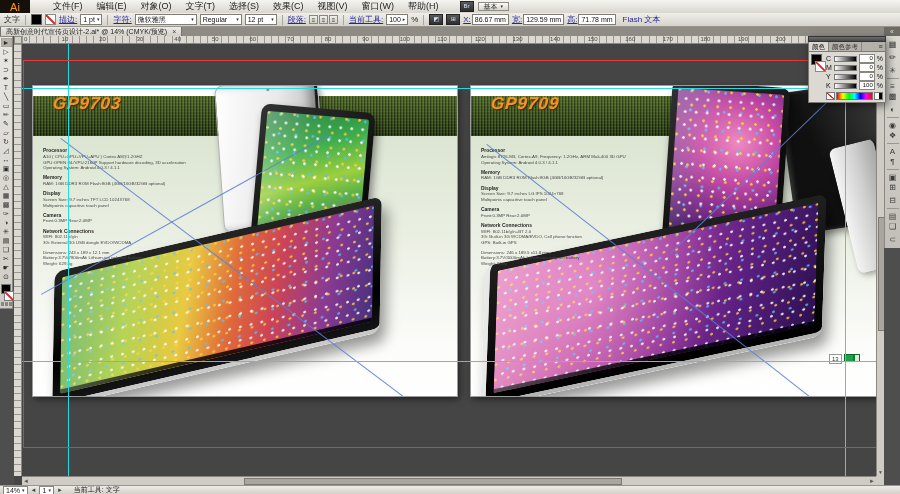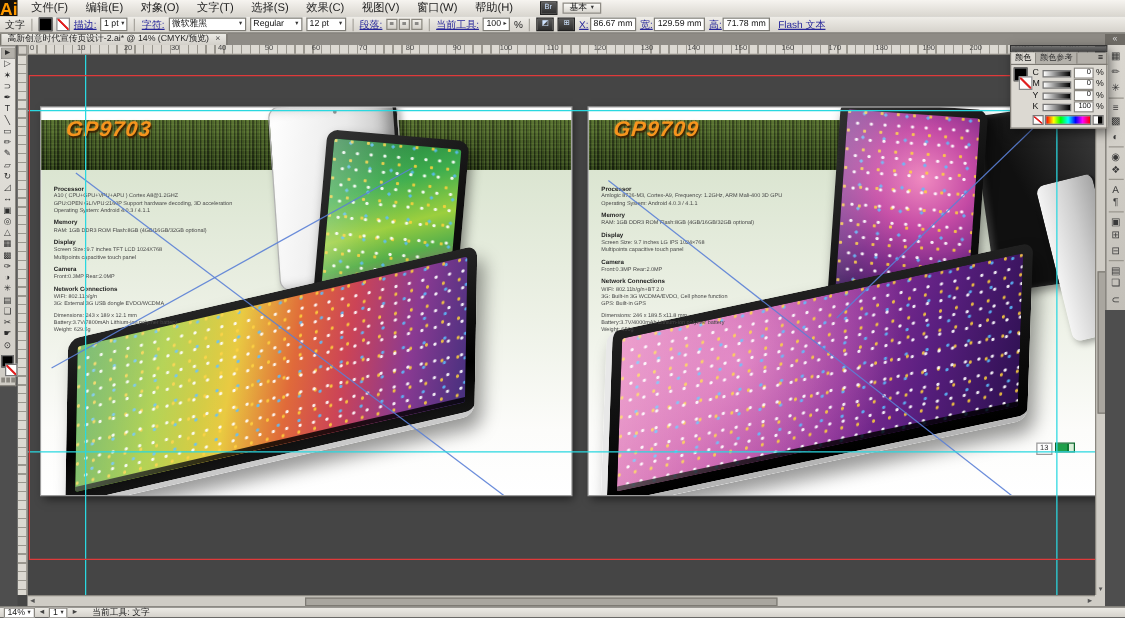--- a/index.html
+++ b/index.html
@@ -3,21 +3,21 @@
 <meta charset="utf-8">
 <style>
   html,body{margin:0;padding:0;}
   body{width:900px;height:494px;position:relative;overflow:hidden;background:#464646;
        font-family:"Liberation Sans","DejaVu Sans",sans-serif;-webkit-font-smoothing:none;}
   .abs{position:absolute;}
 
   
   .menubar{left:0;top:0;width:900px;height:13px;background:linear-gradient(#f6f4f0,#d9d6cf);
     border-bottom:1px solid #a5a29b;display:flex;align-items:center;font-size:9px;color:#1d1d1d;z-index:30;}
-  .ai-logo{width:14px;height:13px;background:#16100a;color:#ff9a00;font-weight:bold;font-size:14px;
+  .ai-logo{width:30px;height:13px;background:#16100a;color:#ff9a00;font-weight:normal;font-size:11px;
     display:flex;align-items:center;justify-content:center;margin-right:4px;}
   .menu-item{padding:0 7px;height:13px;line-height:13px;cursor:default;white-space:nowrap;}
   .menu-right{margin-left:14px;display:flex;align-items:center;gap:4px;}
   .mini-icon{width:12px;height:9px;background:linear-gradient(#5a5a5a,#2e2e2e);border:1px solid #222;
     color:#cfe4ff;font-size:6px;line-height:9px;text-align:center;}
   .ws-btn{border:1px solid #8f8c85;background:linear-gradient(#fbfaf7,#d9d6cf);height:9px;line-height:9px;
     font-size:7px;padding:0 5px;display:flex;gap:3px;align-items:center;color:#222;}
 
   
   .controlbar{left:0;top:13px;width:900px;height:14px;background:linear-gradient(#f0eee9,#d5d2cb);
@@ -27,21 +27,21 @@
   .sw-fill{width:9px;height:9px;background:#000;border:1px solid #666;}
   .sw-stroke{width:9px;height:9px;background:#fff;border:1px solid #888;position:relative;}
   .sw-stroke::after{content:"";position:absolute;inset:0;
     background:linear-gradient(to top right,transparent 42%,#e02020 45%,#e02020 55%,transparent 58%);}
   .ctl-link{color:#26269a;text-decoration:underline;white-space:nowrap;}
   .ctl-box{background:#fff;border:1px solid #7f7d76;height:9px;line-height:9px;padding:0 2px;font-size:7px;
     display:flex;align-items:center;gap:2px;color:#111;white-space:nowrap;}
   .da{font-size:5px;color:#333;}
   .align-btn{width:9px;height:9px;border:1px solid #8a877f;background:linear-gradient(#f2f0eb,#d2cfc8);
     font-size:6px;line-height:9px;text-align:center;color:#333;padding:0;}
-  .flash-link{color:#26269a;text-decoration:underline;white-space:nowrap;margin-left:4px;}
+  .flash-link{color:#26269a;white-space:nowrap;margin-left:4px;}
 
   
   .tabrow{left:0;top:27px;width:900px;height:9px;background:#8e8b85;display:flex;align-items:flex-end;z-index:25;}
   .doc-tab{background:linear-gradient(#ecebe6,#d3d0c9);border:1px solid #76736c;border-bottom:none;
     font-size:7px;height:9px;line-height:9px;padding:0 5px;display:flex;gap:5px;color:#1d1d1d;white-space:nowrap;}
   .tab-close{color:#444;}
   .dock-expander{margin-left:auto;width:16px;height:9px;background:#6e6b65;color:#ddd;font-size:7px;
     line-height:9px;text-align:center;border:none;padding:0;}
 
   
@@ -195,21 +195,21 @@
     padding:0 3px;gap:3px;box-sizing:border-box;z-index:30;}
   .sb-box{background:#fff;border:1px solid #8a8780;height:7px;line-height:7px;padding:0 2px;display:flex;gap:2px;align-items:center;}
   .sb-btn{background:transparent;border:none;font-size:6px;color:#444;padding:0;line-height:7px;}
   .sb-status{margin-left:8px;color:#222;}
 </style>
 </head>
 <body>
 
 <div class="abs menubar">
   <div class="ai-logo">Ai</div>
-  <div style="display:flex;">
+  <div style="display:flex;margin-left:12px;">
 
   <div class="menu-item"><span>文件(F)</span></div>
       <div class="menu-item"><span>编辑(E)</span></div>
       <div class="menu-item"><span>对象(O)</span></div>
       <div class="menu-item"><span>文字(T)</span></div>
       <div class="menu-item"><span>选择(S)</span></div>
       <div class="menu-item"><span>效果(C)</span></div>
       <div class="menu-item"><span>视图(V)</span></div>
       <div class="menu-item"><span>窗口(W)</span></div>
       <div class="menu-item"><span>帮助(H)</span></div>

